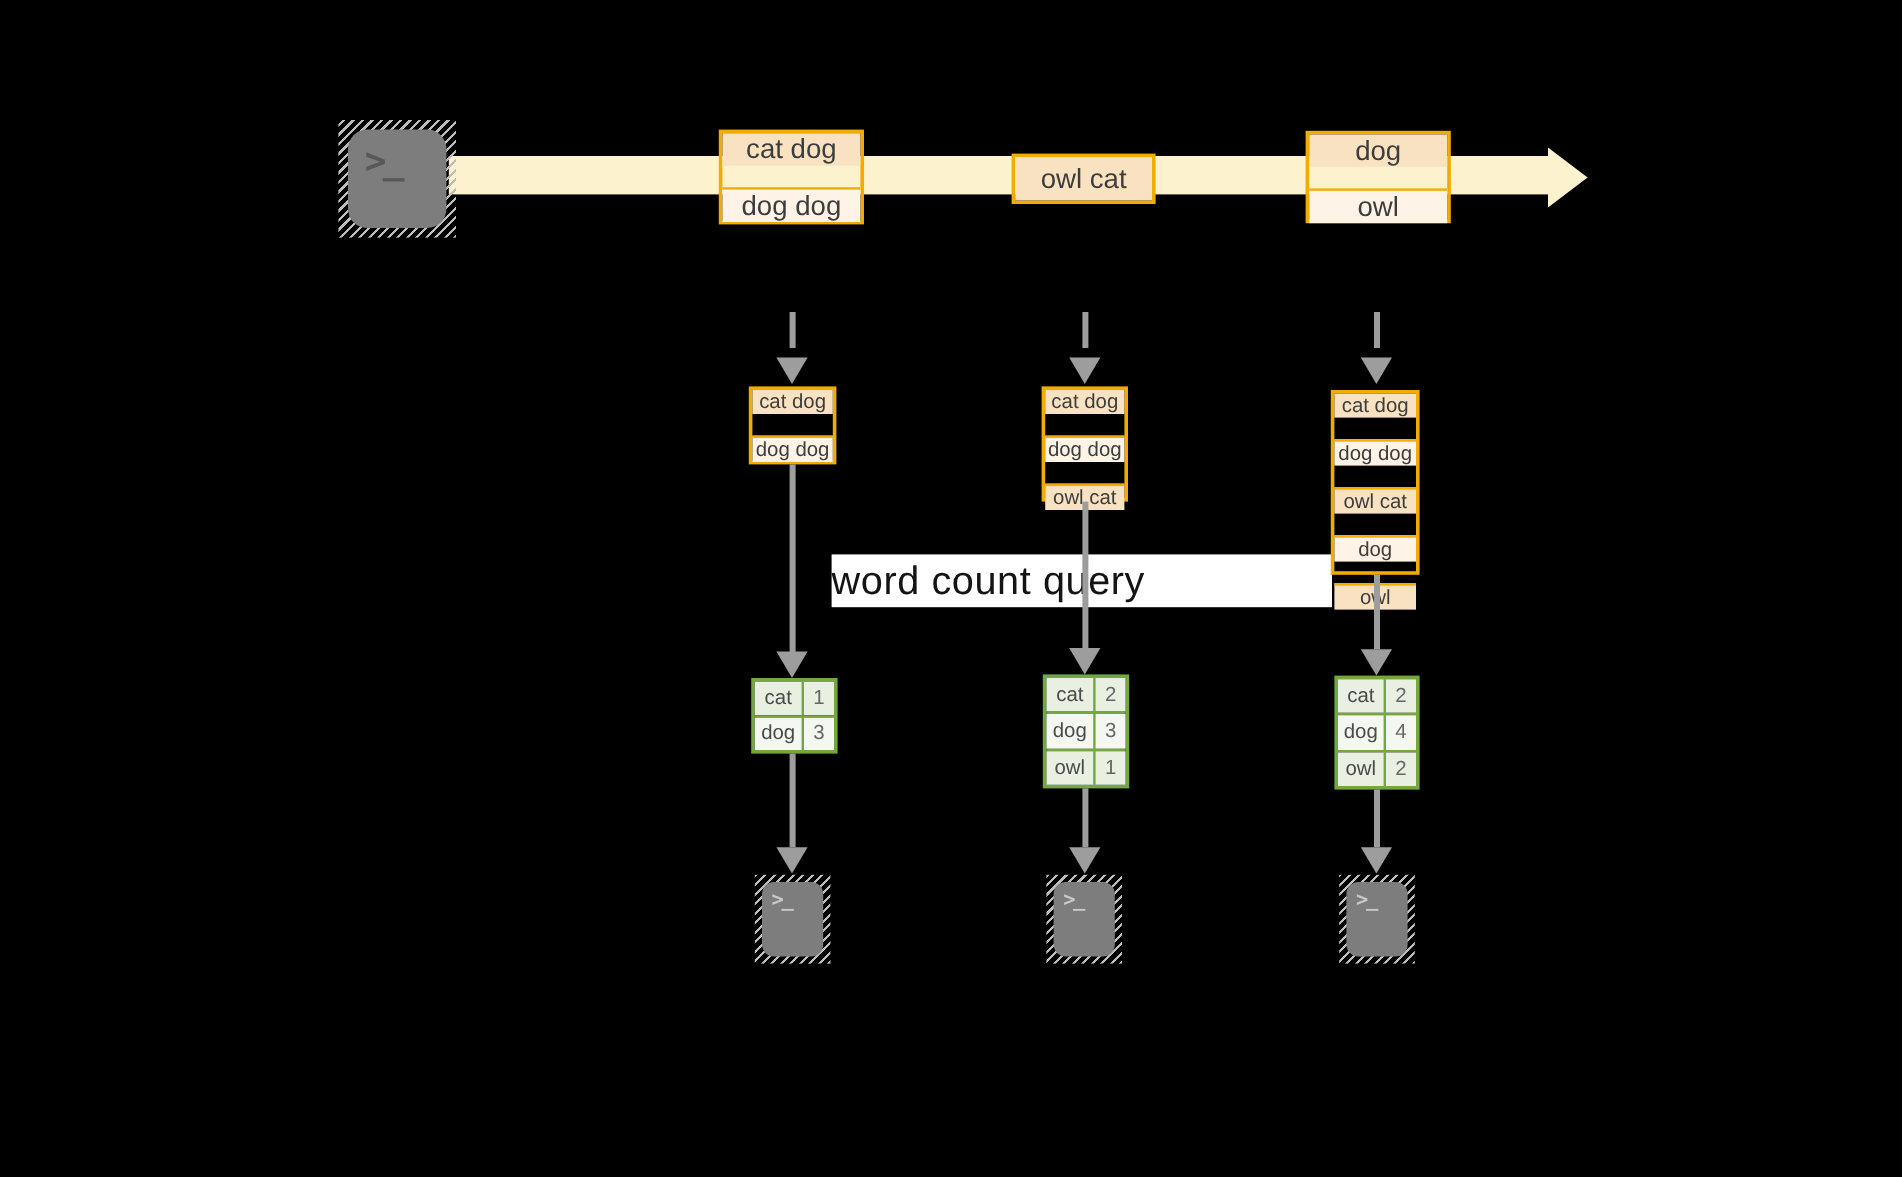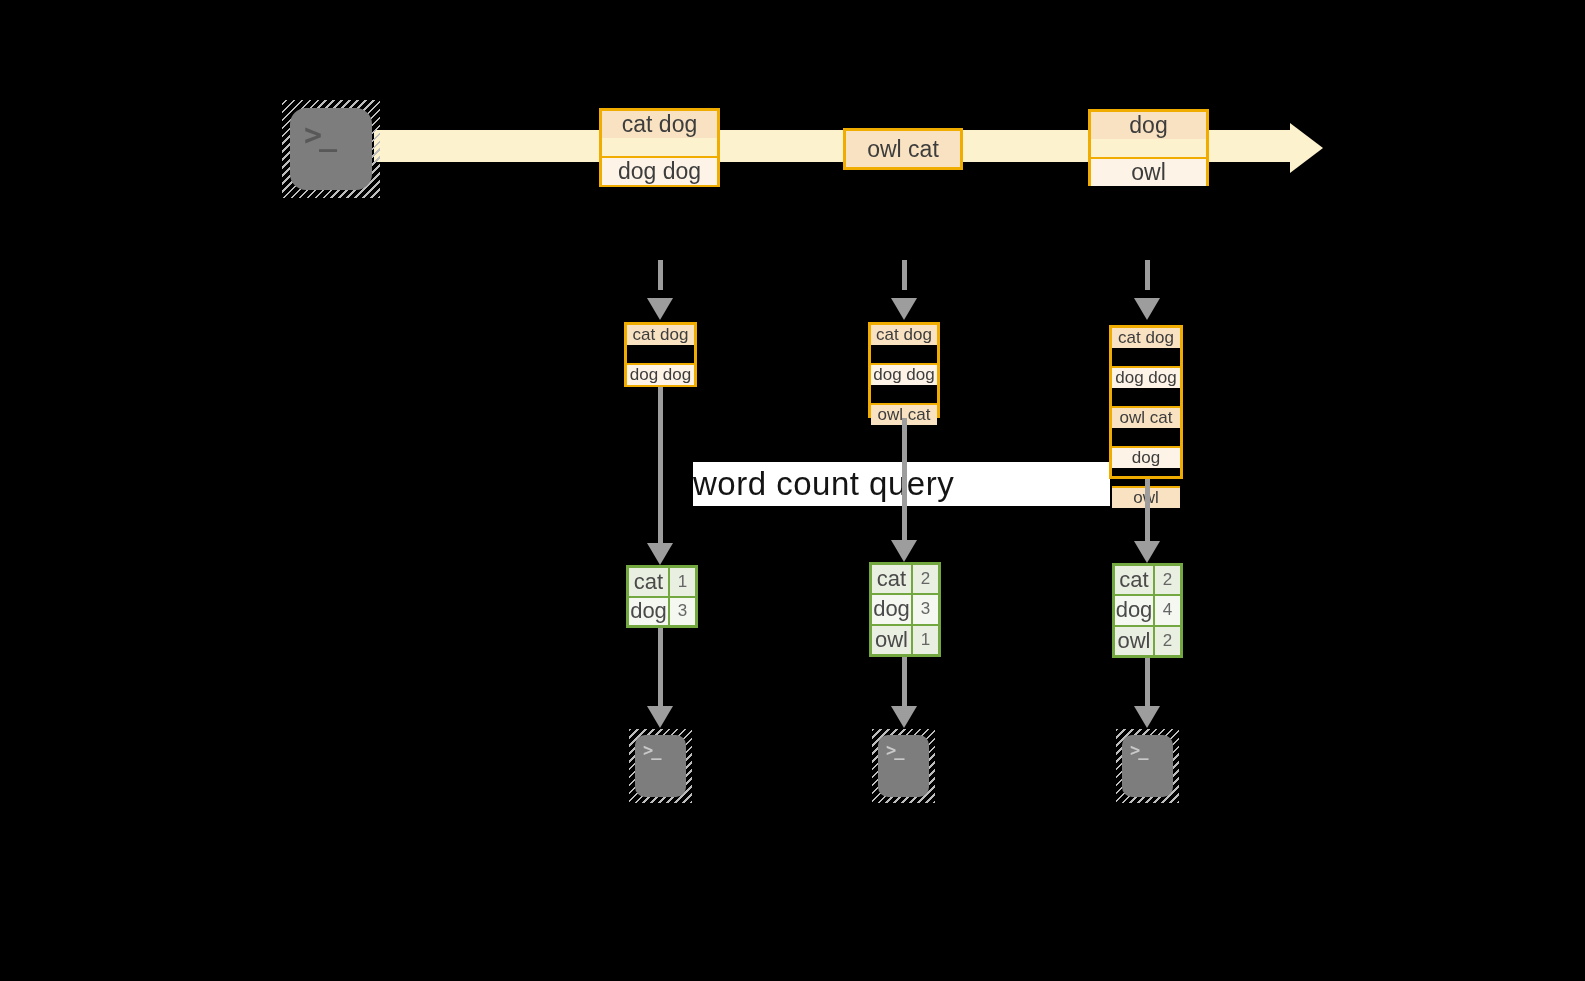--- a/index.html
+++ b/index.html
@@ -32,21 +32,21 @@
   .vline{position:absolute;width:5px;background:#9d9d9d;z-index:5;}
   .vhead{position:absolute;width:0;height:0;z-index:5;
     border-left:13px solid transparent;border-right:13px solid transparent;border-top:22px solid #9d9d9d;}
   
   .query{position:absolute;left:693px;top:462px;width:417px;height:44px;background:#ffffff;z-index:2;
     display:flex;align-items:center;color:#141414;font-size:33px;font-weight:300;letter-spacing:0.5px;}
   
   .gtable{position:absolute;border:3px solid #73a73f;display:flex;flex-direction:column;z-index:3;box-sizing:border-box;}
   .gtable .grow{flex:1;display:flex;}
   .gtable .grow + .grow{border-top:2px solid #73a73f;}
-  .gtable .w{flex:1;display:flex;align-items:center;justify-content:center;color:#4a4a4a;font-size:22px;border-right:2px solid #73a73f;}
+  .gtable .w{flex:1;display:flex;align-items:center;justify-content:center;color:#4a4a4a;font-size:17px;border-right:2px solid #73a73f;}
   .gtable .c{width:25px;display:flex;align-items:center;justify-content:center;color:#666;font-size:17px;}
   .gtable .tint .w,.gtable .tint .c{background:#e9efe1;}
   .gtable .light .w,.gtable .light .c{background:#f5f8f1;}
 </style>
 </head>
 <body>
 
 <div class="canvas">
 
   <div class="band"></div>

